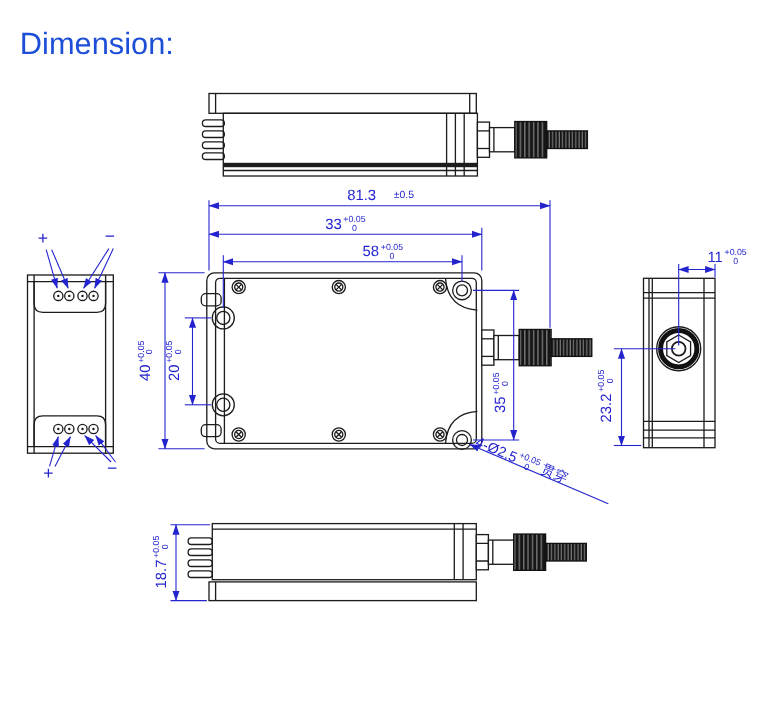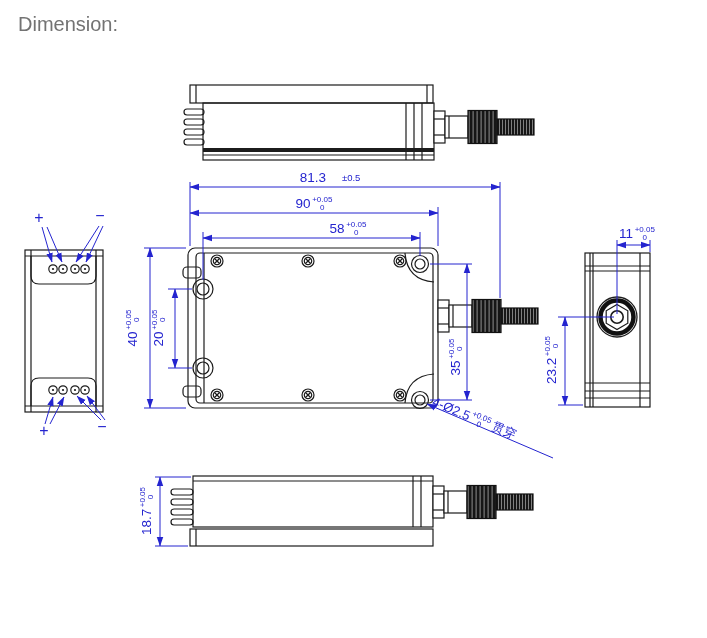--- a/index.html
+++ b/index.html
@@ -1,18 +1,18 @@
 <!DOCTYPE html>
 <html><head>
 <meta charset="utf-8">
 <style>
   html,body{margin:0;padding:0;background:#fff;}
   .canvas{position:relative;width:707px;height:638px;background:#ffffff;
           font-family:"Liberation Sans",sans-serif;overflow:hidden;}
-  .title{position:absolute;left:18px;top:13px;font-size:20px;color:#737373;}
+  .title{position:absolute;left:18px;top:24px;font-size:28px;color:#1d4ed8;}
   svg.lw{position:absolute;left:0;top:0;}
   .dimtext{position:absolute;display:flex;align-items:center;color:#2424cf;
            font-size:13.5px;line-height:13px;white-space:nowrap;
            transform:translate(-50%,-100%);}
   .dimtext.vert{transform:translate(-50%,-50%) rotate(-90deg);}
   .dimtext.slant{transform:rotate(23deg);transform-origin:left top;font-size:13px;}
   .tolstack{display:flex;flex-direction:column;align-items:center;
             font-size:8px;line-height:7.5px;margin-left:1.5px;}
   .tolsm{font-size:9.5px;margin-left:16px;}
   .suffix{margin-left:3px;font-size:12.5px;}
@@ -227,27 +227,27 @@
         <line x1="99" y1="226" x2="76" y2="262" marker-end="url(#arr)"></line>
         <line x1="103" y1="226" x2="86" y2="262" marker-end="url(#arr)"></line>
         <line x1="45" y1="424" x2="53" y2="397" marker-end="url(#arr)"></line>
         <line x1="50" y1="424" x2="64" y2="397" marker-end="url(#arr)"></line>
         <line x1="101" y1="420" x2="77" y2="396" marker-end="url(#arr)"></line>
         <line x1="105" y1="420" x2="87" y2="396" marker-end="url(#arr)"></line>
       </g>
     </g>
   </svg>
 
-  <div class="dimtext" style="left:330px;top:184px;">
+  <div class="dimtext" style="left:346px;top:184px;">
     <span>81.3</span>
       <span class="tolsm">±0.5</span>
   </div>
 
   <div class="dimtext" style="left:314px;top:211px;">
-    <span>90</span>
+    <span>33</span>
     <span class="tolstack">
         <span>+0.05</span>
         <span>0</span>
       </span>
   </div>
 
   <div class="dimtext" style="left:311px;top:236px;margin-left:37px;">
     <span>58</span>
     <span class="tolstack">
         <span>+0.05</span>
@@ -272,21 +272,21 @@
   </div>
 
   <div class="dimtext vert" style="left:455px;top:357px;">
     <span>35</span>
     <span class="tolstack">
         <span>+0.05</span>
         <span>0</span>
       </span>
   </div>
 
-  <div class="dimtext" style="left:637px;top:241px;">
+  <div class="dimtext" style="left:661px;top:241px;">
     <span>11</span>
     <span class="tolstack">
         <span>+0.05</span>
         <span>0</span>
       </span>
   </div>
 
   <div class="dimtext vert" style="left:551px;top:360px;">
     <span>23.2</span>
     <span class="tolstack">

